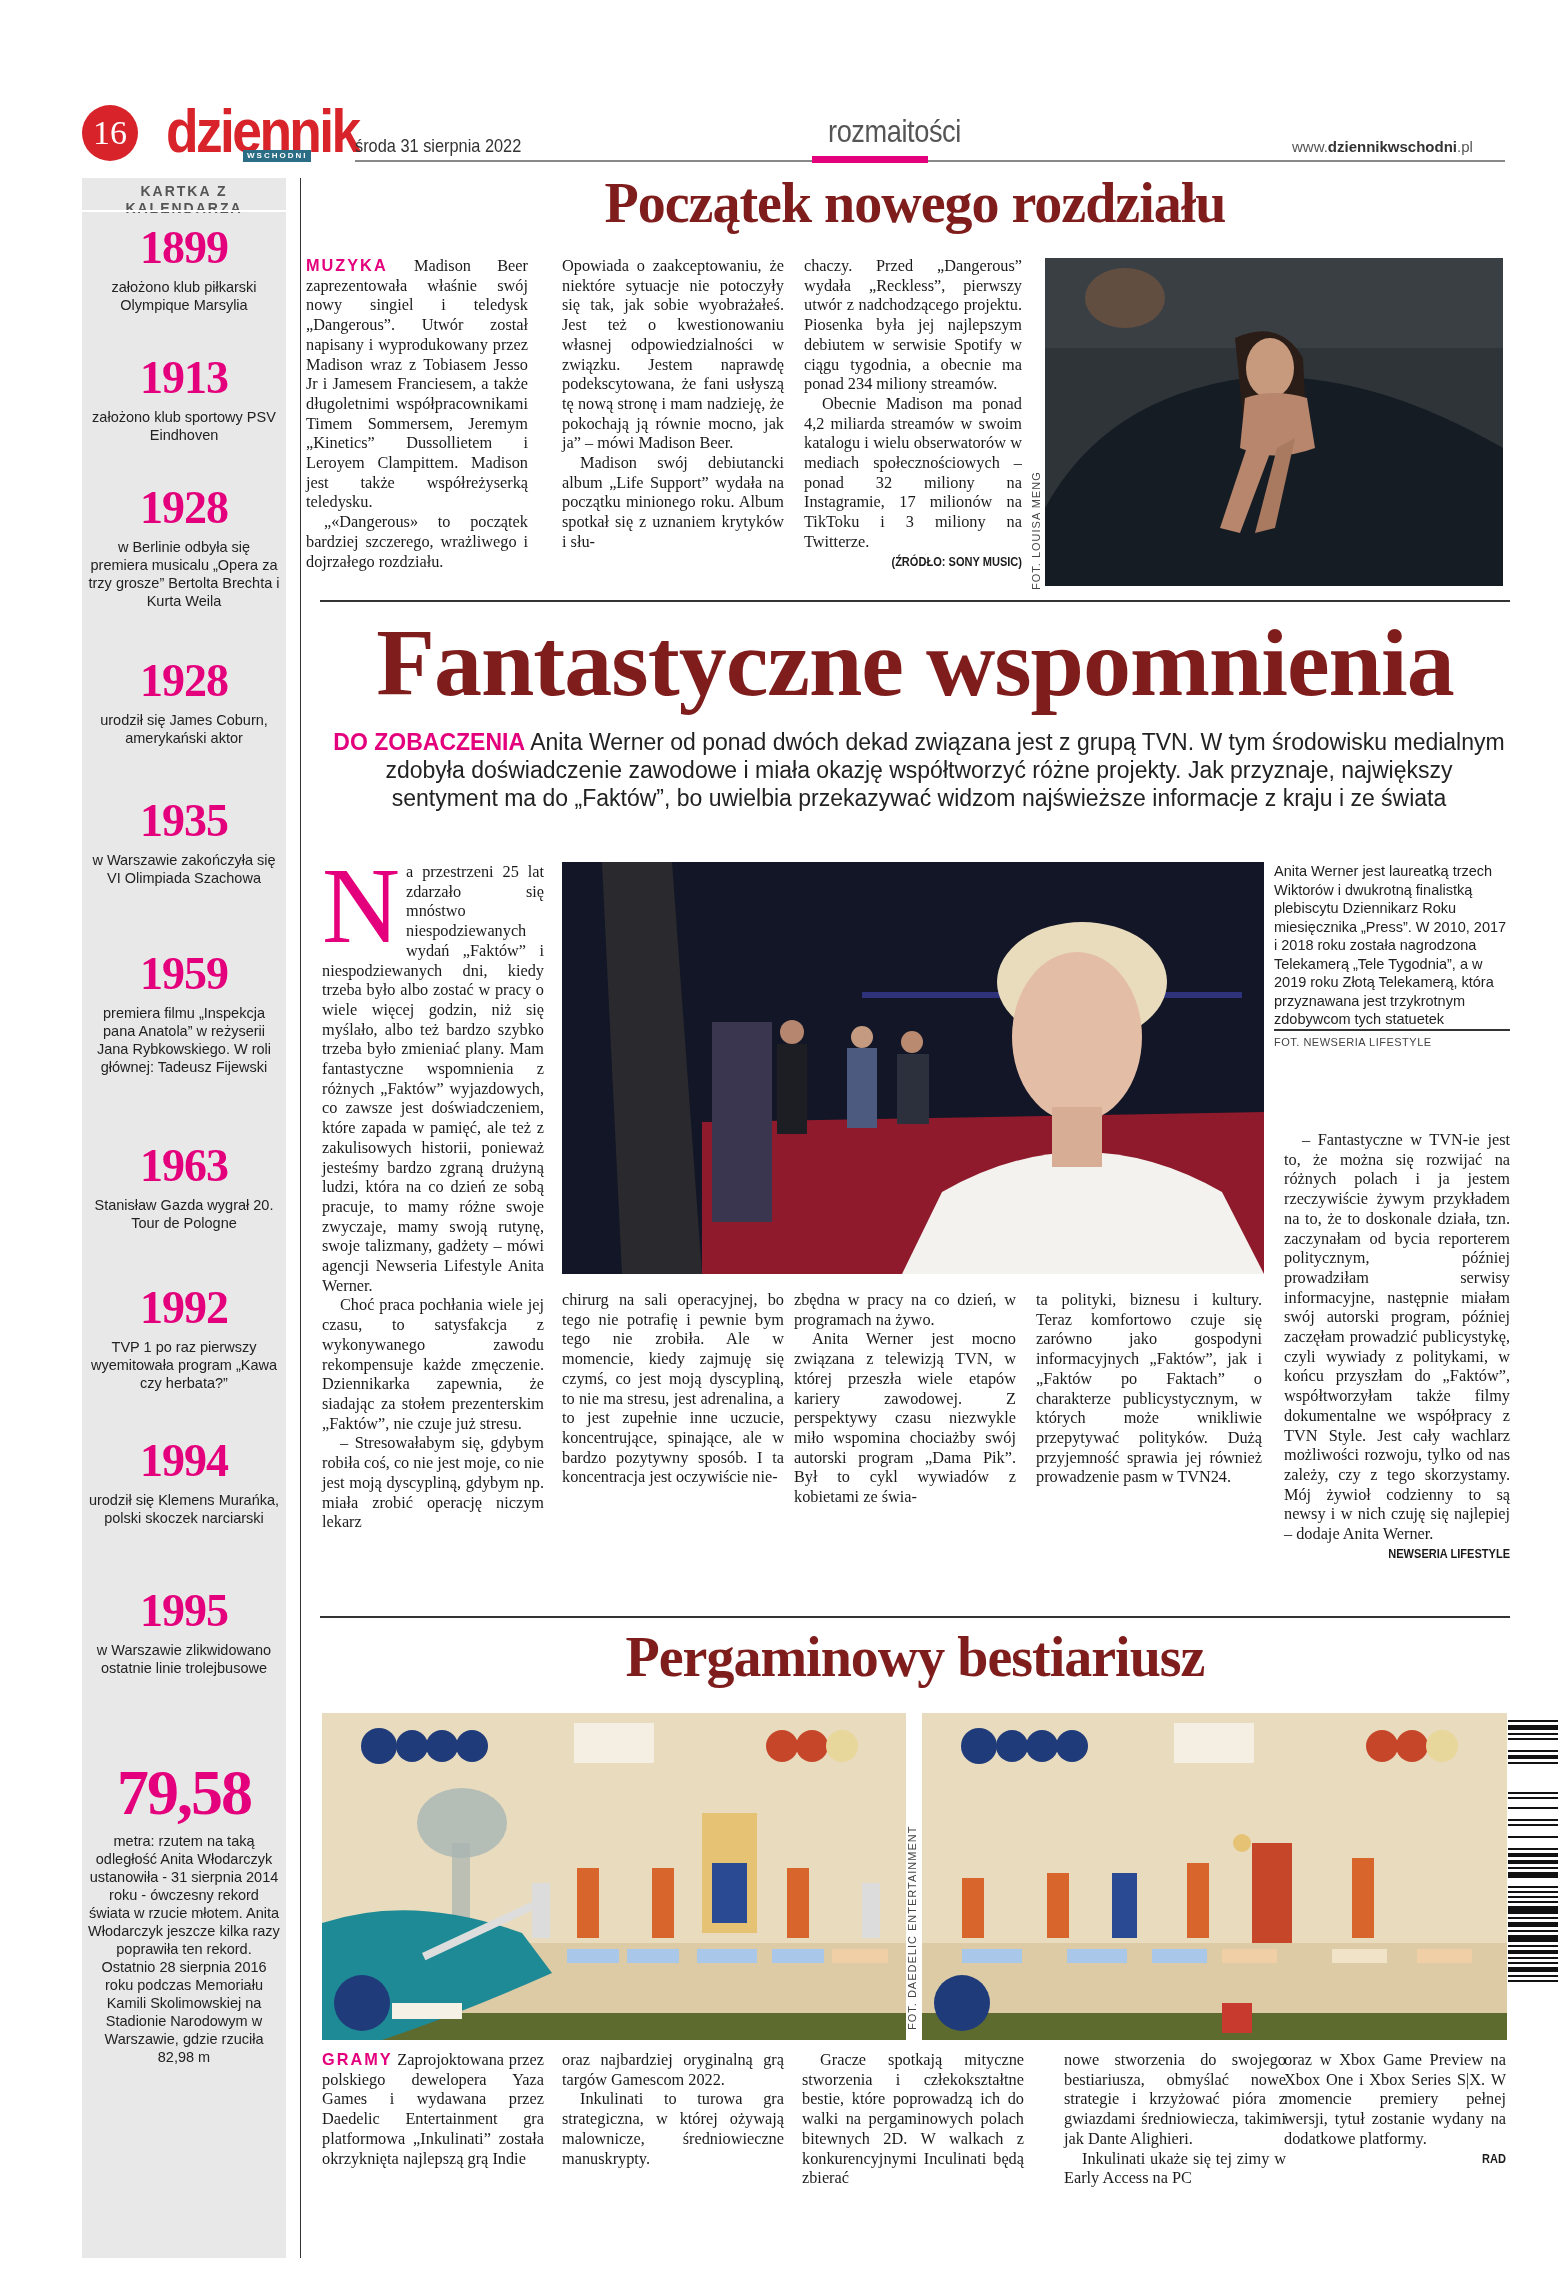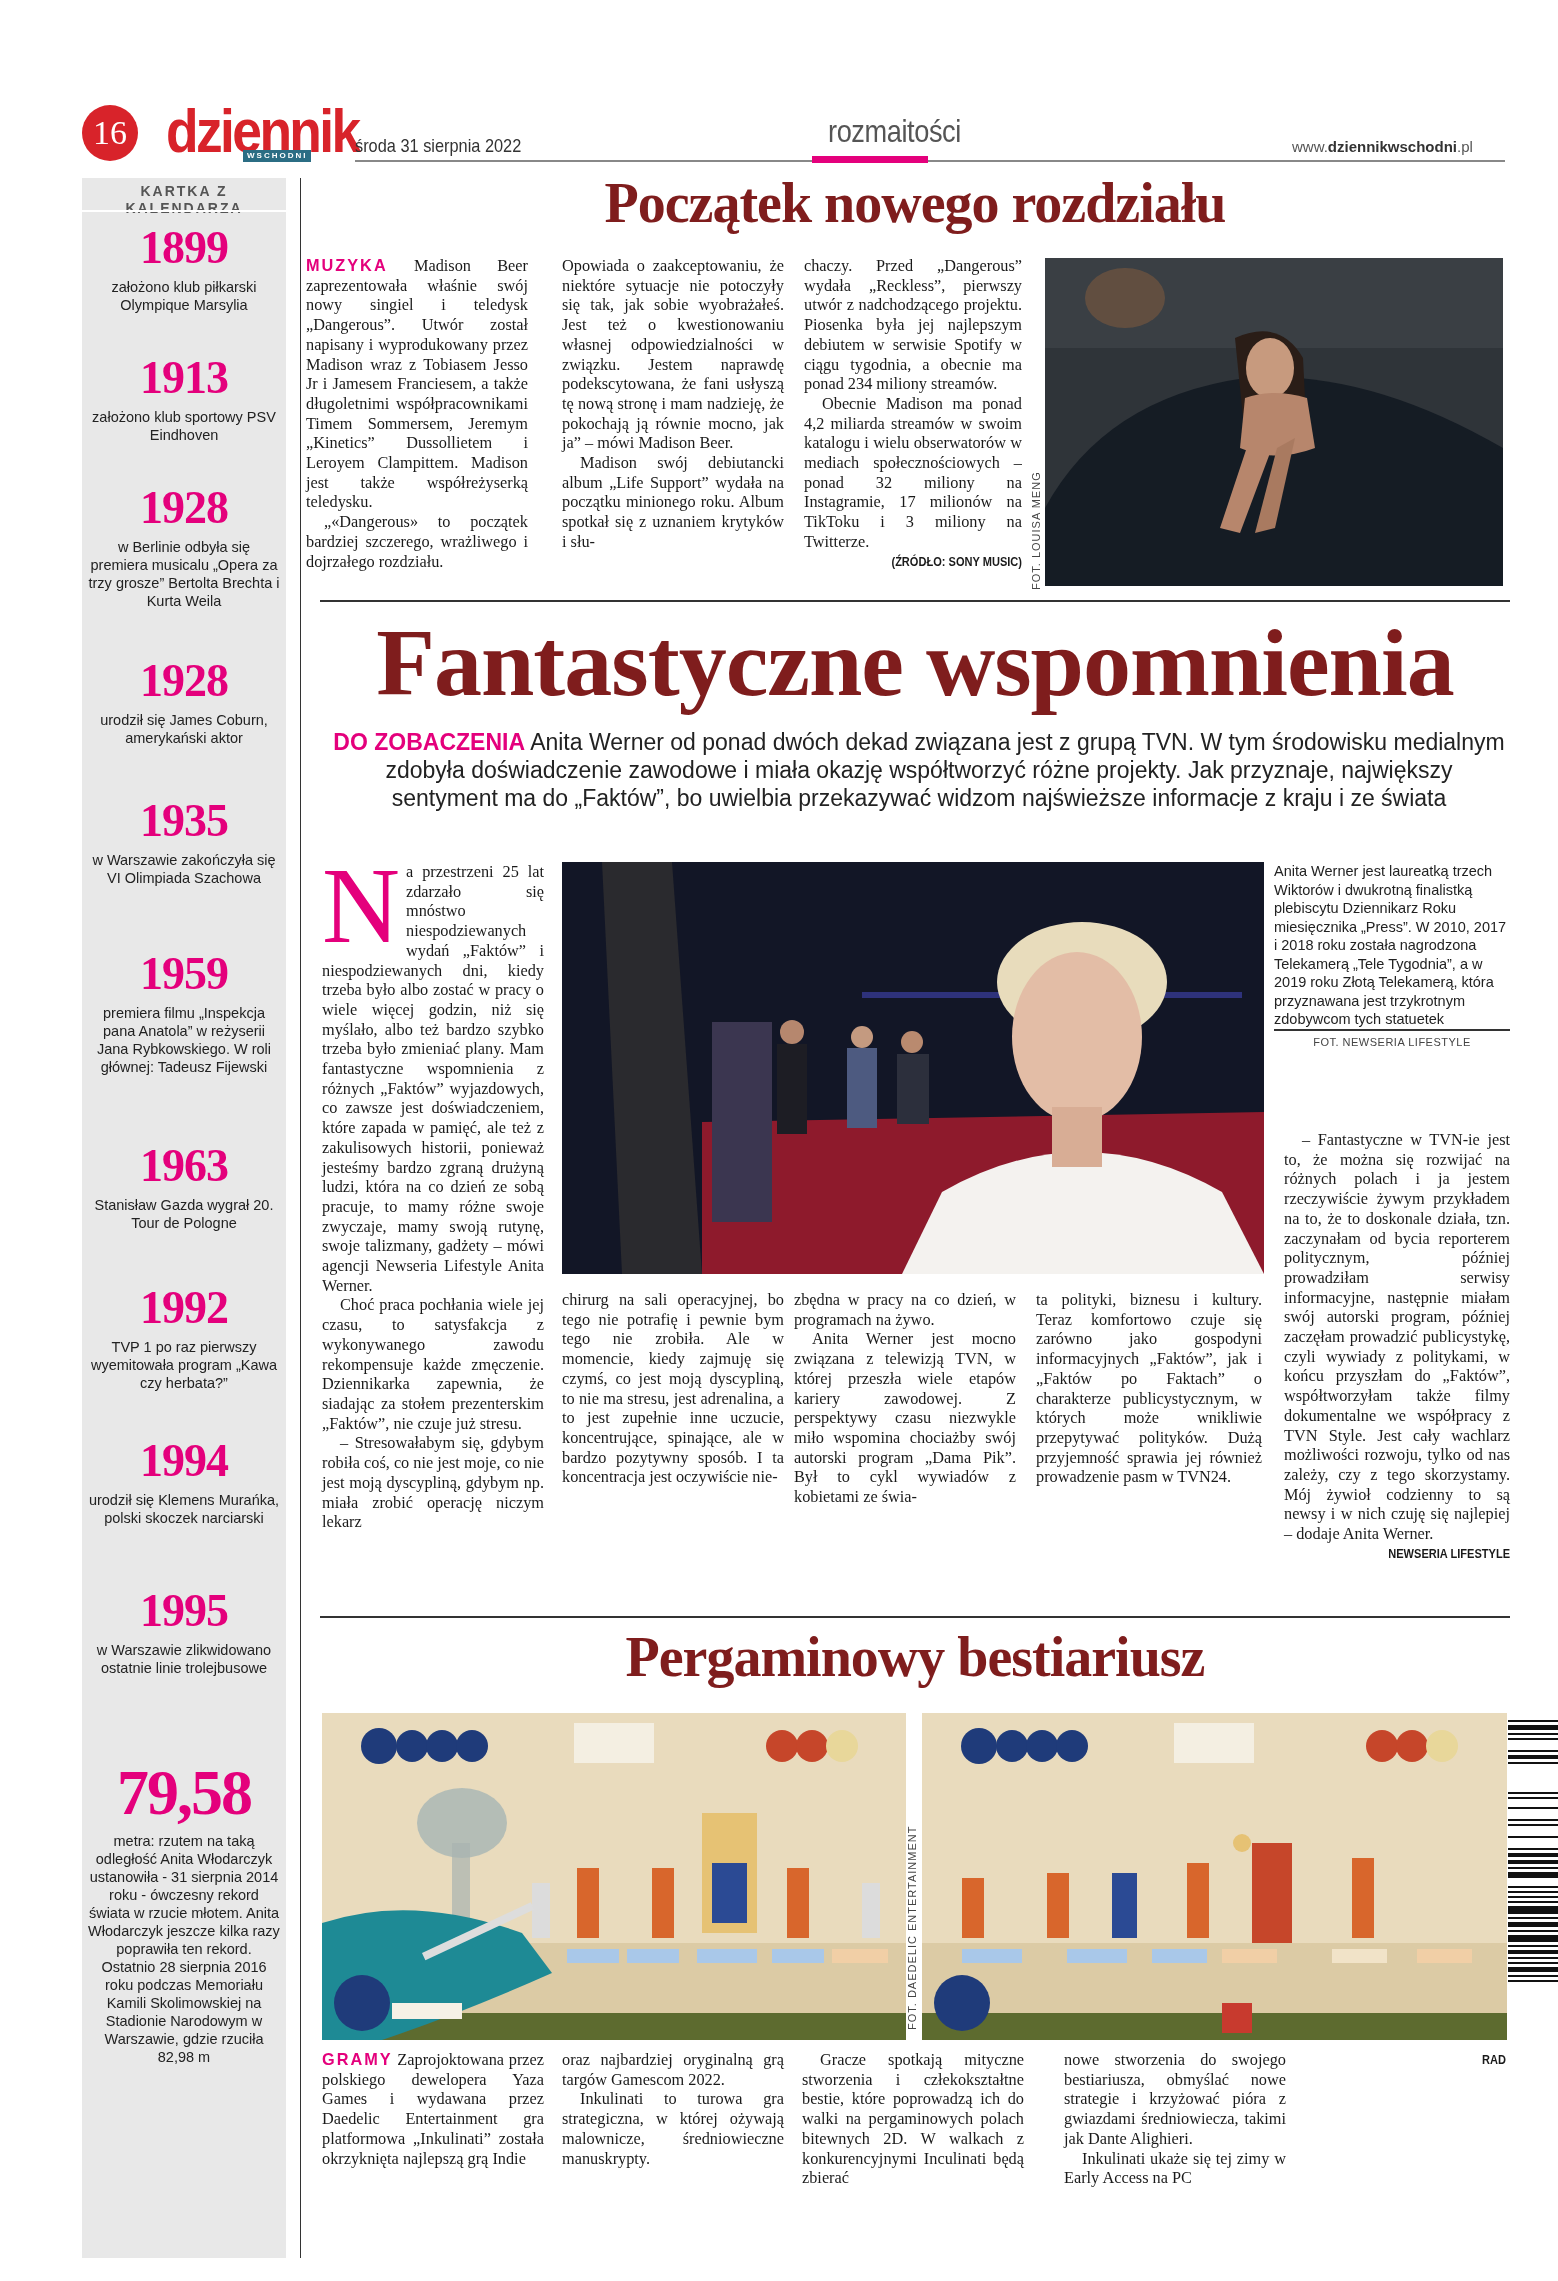--- a/index.html
+++ b/index.html
@@ -45,21 +45,21 @@
   .credit-v { position: absolute; font-family: "Liberation Sans", sans-serif; font-size: 11px; color: #444; letter-spacing: 1px;
     transform: rotate(-90deg); transform-origin: left top; white-space: nowrap; }
 
   .lead { left: 330px; top: 728px; width: 1178px; text-align: center; font-family: "Liberation Sans", sans-serif; font-size: 23px;
     line-height: 28px; color: #222; }
   .lead .kick { color: #e4007c; font-weight: bold; }
 
   .dropcap { float: left; font-family: "Liberation Serif", serif; color: #e4007c; font-size: 108px; line-height: 80px; margin: 4px 6px 0 0; }
 
   .sidebar-box { position: absolute; font-family: "Liberation Sans", sans-serif; font-size: 14.5px; line-height: 18.5px; color: #222; }
-  .fot-small { font-family: "Liberation Sans", sans-serif; font-size: 11px; color: #444; text-align: center; border-top: 2px solid #333; padding-top: 2px; letter-spacing: 0.5px; }
+  .fot-small { font-family: "Liberation Sans", sans-serif; font-size: 11px; color: #444; text-align: left; border-top: 2px solid #333; padding-top: 2px; letter-spacing: 0.5px; }
 
   .rule { position: absolute; background: #333; }
 
   .barcode { position: absolute; left: 1508px; top: 1720px; width: 50px; }
   .barcode div { height: 3px; background: #111; margin-bottom: 3px; }
 </style>
 </head>
 <body>
 
 <div class="abs page-num">16</div>
@@ -292,20 +292,21 @@
   <p>Inkulinati to turowa gra strategiczna, w której ożywają malownicze, średniowieczne manuskrypty.</p>
 </div>
 <div class="col" style="left:802px; top:2050px; width:222px;">
   <p>Gracze spotkają mityczne stworzenia i człekokształtne bestie, które poprowadzą ich do walki na pergaminowych polach bitewnych 2D. W walkach z konkurencyjnymi Inculinati będą zbierać</p>
 </div>
 <div class="col" style="left:1042px; top:2050px; width:222px;margin-left:22px;">
   <p class="noind">nowe stworzenia do swojego bestiariusza, obmyślać nowe strategie i krzyżować pióra z gwiazdami średniowiecza, takimi jak Dante Alighieri.</p>
   <p>Inkulinati ukaże się tej zimy w Early Access na PC</p>
 </div>
 <div class="col" style="left:1284px; top:2050px; width:222px;">
+  <p class="noind">oraz w Xbox Game Preview na Xbox One i Xbox Series S|X. W momencie premiery pełnej wersji, tytuł zostanie wydany na dodatkowe platformy.</p>
   <span class="source">RAD</span>
 </div>
 
 <div class="barcode">
   <div style="height:2px"></div>
     <div style="height:5px"></div>
     <div style="height:2px"></div>
     <div style="height:2px;margin-bottom:10px"></div>
   <div style="height:2px"></div>
     <div style="height:4px"></div>

